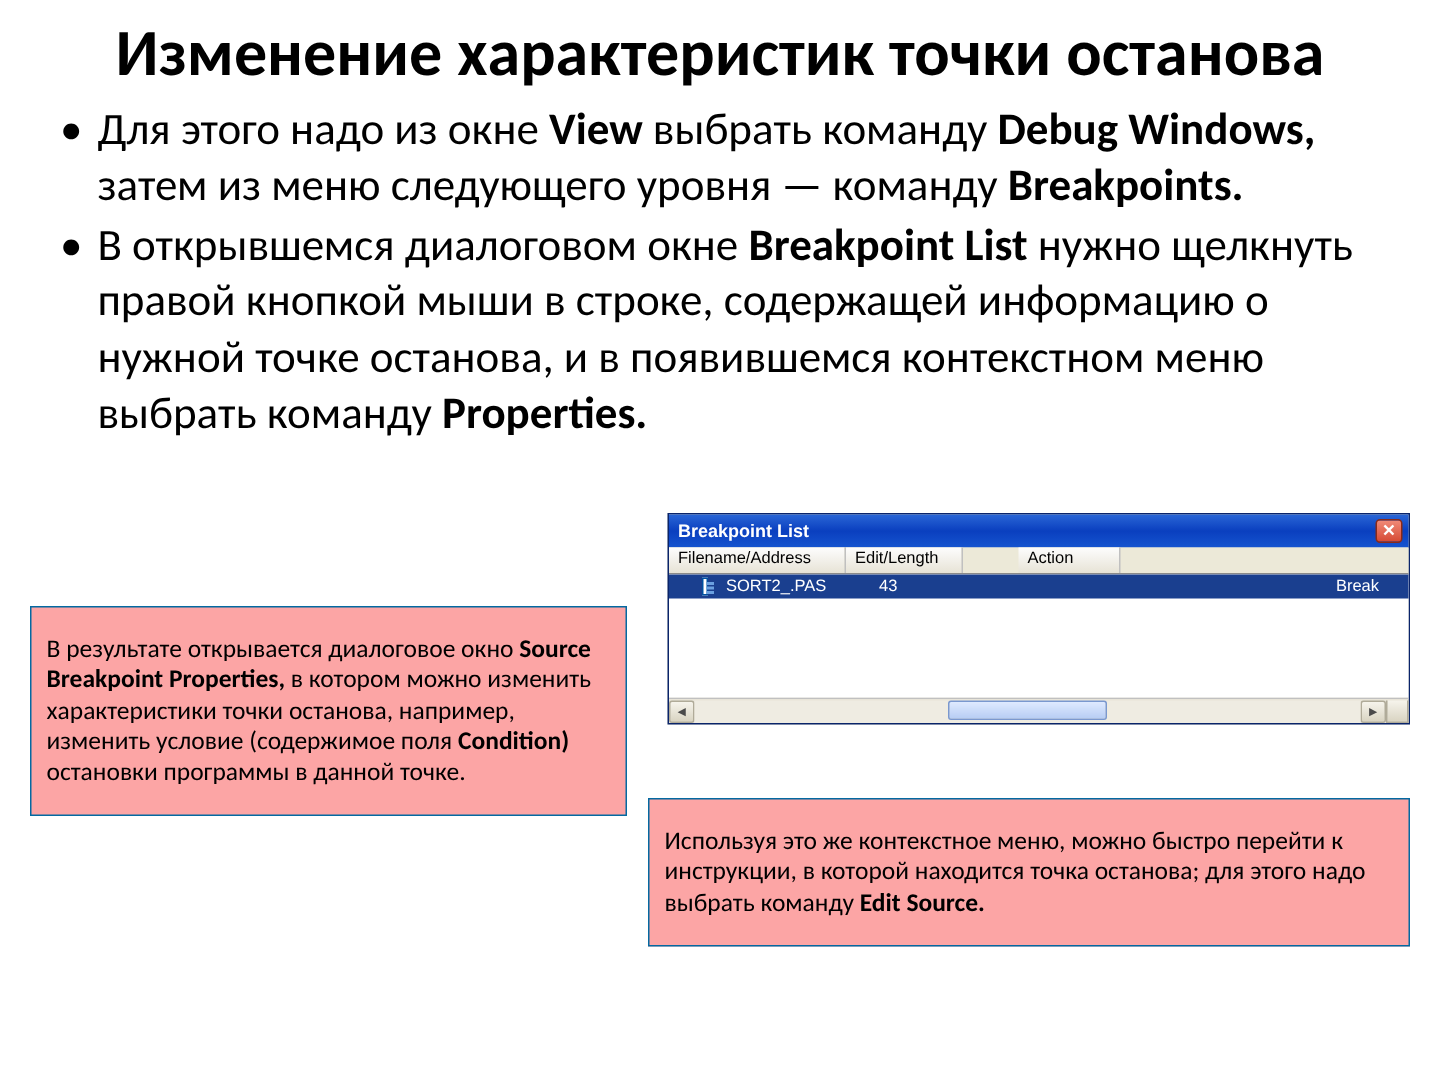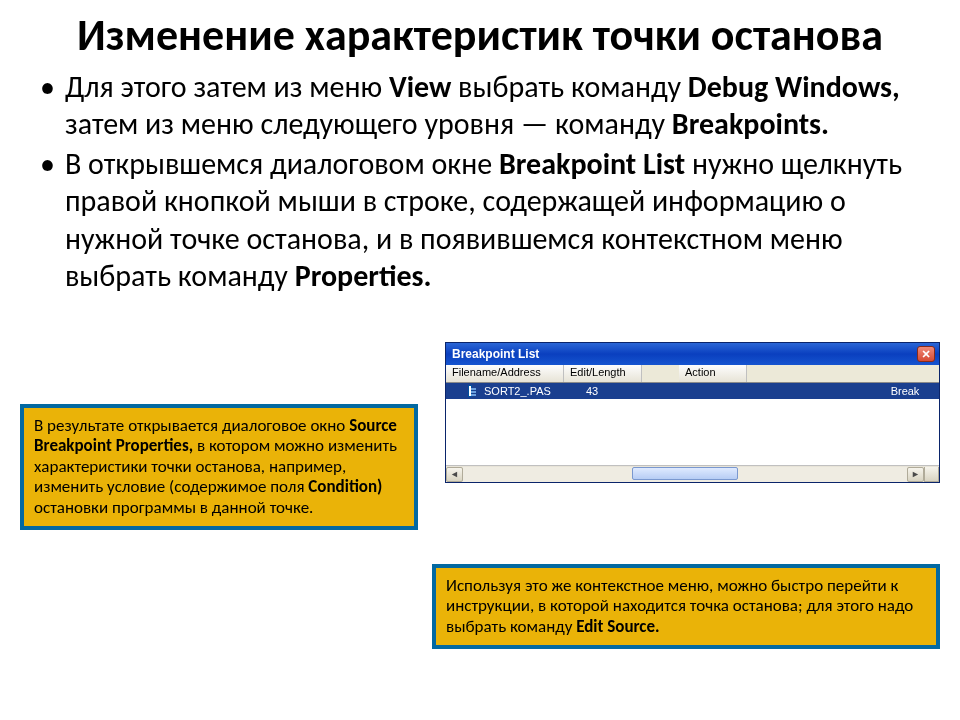--- a/index.html
+++ b/index.html
@@ -148,47 +148,47 @@
   .sb-grip{
     width:15px; height:15px;
     background:linear-gradient(to bottom,#f6f4ec,#d9d4c2);
     border:1px solid #b0ab99;
     border-top:none;
   }
 
   
   .callout {
     position:absolute;
-    background:#eab308;
-    border:4px solid #0369a1;
-    padding:8px 10px;
+    background:#fca5a5;
+    border:1px solid #0369a1;
+    padding:18px 10px;
     font-family: "Calibri","Segoe UI",Arial,sans-serif;
     font-size:17px;
     line-height:1.2;
     color:#000;
   }
   #callout-left {
     left:20px; top:404px; width:398px;
   }
   #callout-right {
-    left:432px; top:564px; width:508px;
+    left:432px; top:532px; width:508px;
   }
 </style>
 </head>
 <body>
 
 <div class="slide">
 
   <h1 class="title">Изменение характеристик точки останова</h1>
 
   <div class="body-text">
     <div class="bullet">
       <div class="dot">•</div>
       <div class="content">
-        <span>Для этого затем из меню </span><span class="b">View</span><span> выбрать команду </span><span class="b">Debug Windows,</span><span> затем из меню следующего уровня — команду </span><span class="b">Breakpoints.</span>
+        <span>Для этого надо из окне </span><span class="b">View</span><span> выбрать команду </span><span class="b">Debug Windows,</span><span> затем из меню следующего уровня — команду </span><span class="b">Breakpoints.</span>
       </div>
     </div>
     <div class="bullet">
       <div class="dot">•</div>
       <div class="content">
         <span>В открывшемся диалоговом окне </span><span class="b">Breakpoint List</span><span> нужно щелкнуть правой кнопкой мыши в строке, содержащей информацию о нужной точке останова, и в появившемся контекстном меню выбрать команду </span><span class="b">Properties.</span>
       </div>
     </div>
   </div>
 

